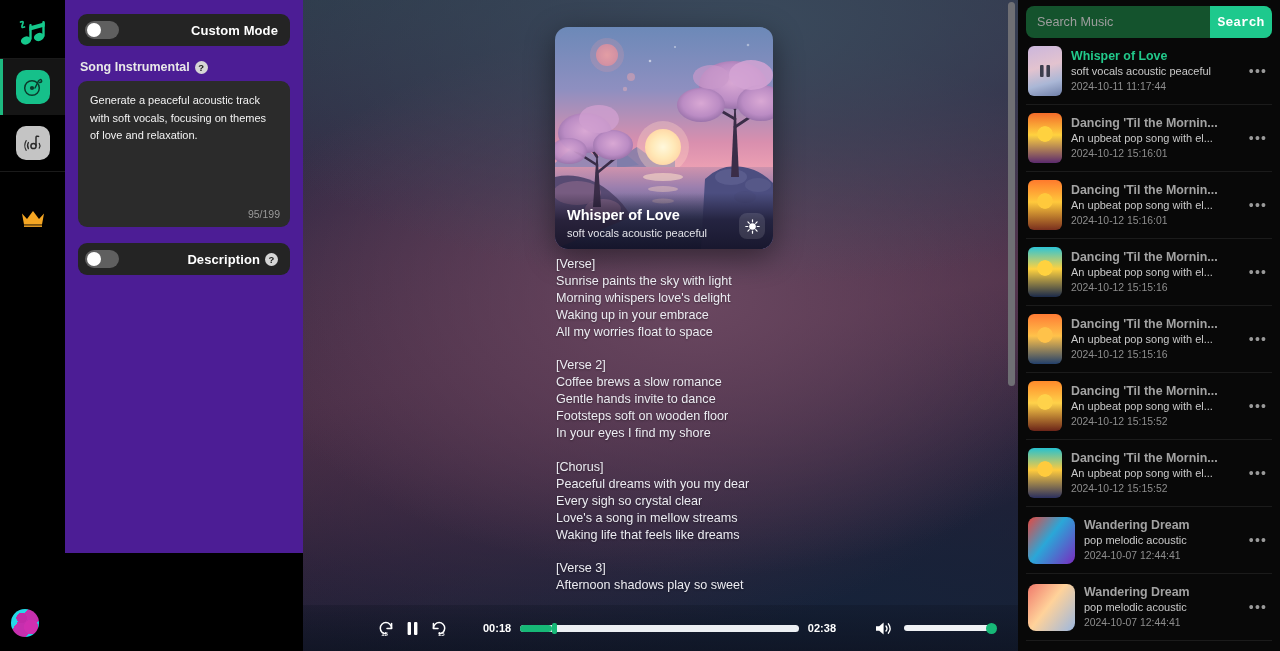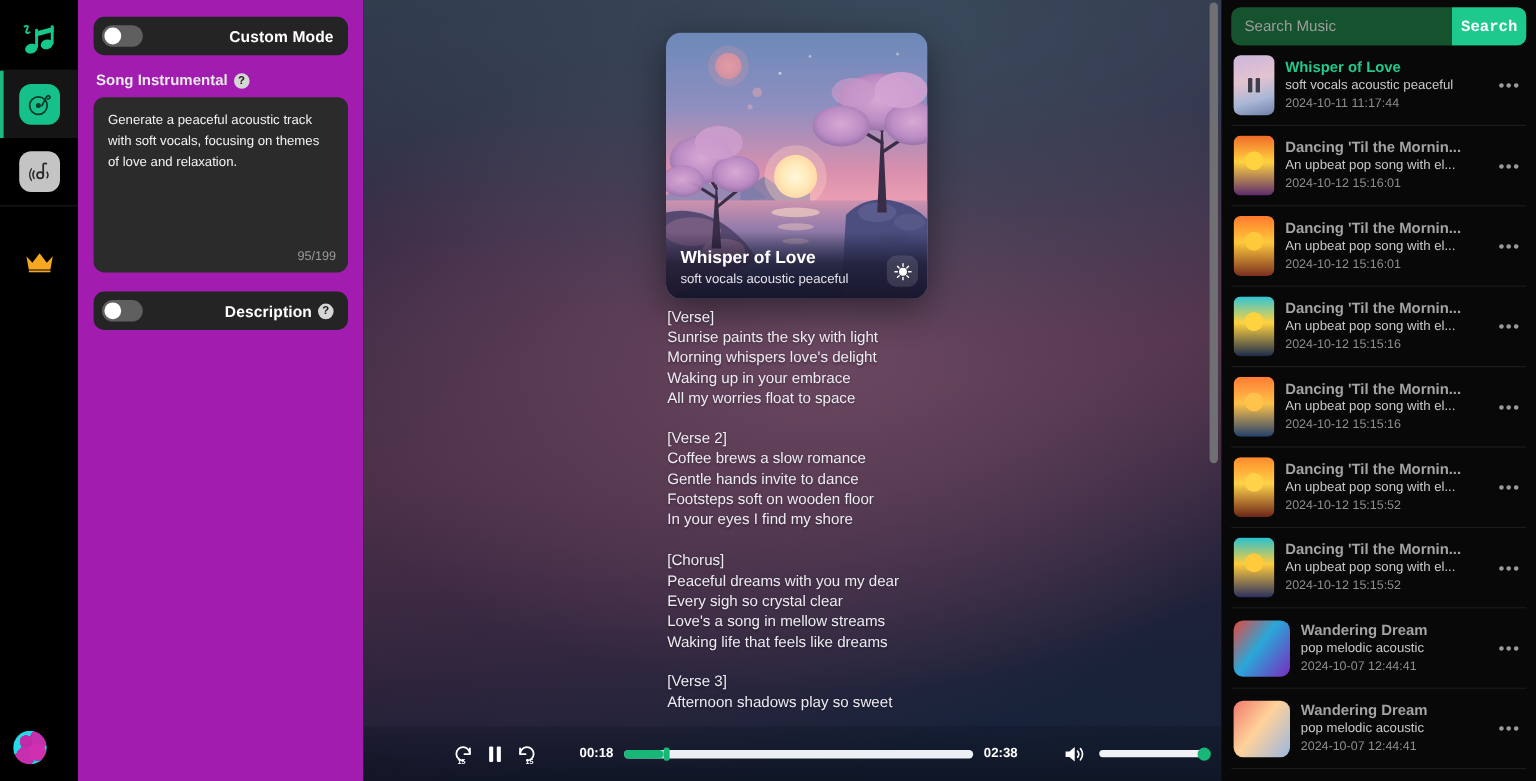--- a/index.html
+++ b/index.html
@@ -40,22 +40,22 @@
     width: 28px; height: 28px; border-radius: 50%;
     background:
       radial-gradient(circle at 72% 64%, #d02fb0 0 26%, transparent 27%),
       radial-gradient(circle at 38% 32%, #c22ba8 0 20%, transparent 21%),
       linear-gradient(128deg, #25d9e8 0 34%, #c62fae 34% 74%, #22d3e6 74% 100%);
     cursor: pointer;
   }
 
   
   .form-panel {
-    width: 238px; flex: 0 0 238px; height: 651px;
-    background: #a21caf; padding: 14px 13px 0 13px;
+    width: 238px; flex: 0 0 238px; height: 553px;
+    background: #4c1d95; padding: 14px 13px 0 13px;
   }
   .row-box {
     background:#242424; border-radius: 9px; height: 32px;
     display:flex; align-items:center; justify-content:space-between;
     padding: 0 12px 0 7px;
   }
   .toggle {
     width: 34px; height: 18px; border-radius: 10px; background:#5f5f5f;
     position:relative; flex:0 0 34px; cursor:pointer;
   }
@@ -124,21 +124,21 @@
     text-shadow:0 1px 2px rgba(0,0,0,.35);
   }
   .center-scrollbar {
     position:absolute; right:3px; top:2px; width:7px; height:384px;
     border-radius:4px; background:#6f6f74;
   }
 
   
   .player {
     position:absolute; left:0; right:0; bottom:0; height:46px;
-    display:flex; align-items:center; padding:0 10px 0 70px; gap:0;
+    display:flex; align-items:center; padding:0 22px 0 70px; gap:0;
     background:linear-gradient(180deg, rgba(13,18,32,.28) 0%, rgba(13,18,32,.72) 100%);
   }
   .pbtn { width:26px; height:26px; display:flex; align-items:center; justify-content:center; cursor:pointer; }
   .ptime { color:#fff; font-size:11px; font-weight:700; }
   .seek {
     flex:1 1 auto; height:7px; border-radius:4px; background:#eceff3;
     position:relative; margin:0 9px; cursor:pointer;
   }
   .seek-fill { position:absolute; left:0; top:0; bottom:0; width:11.4%; border-radius:4px; background:#17b877; }
   .seek-thumb {

